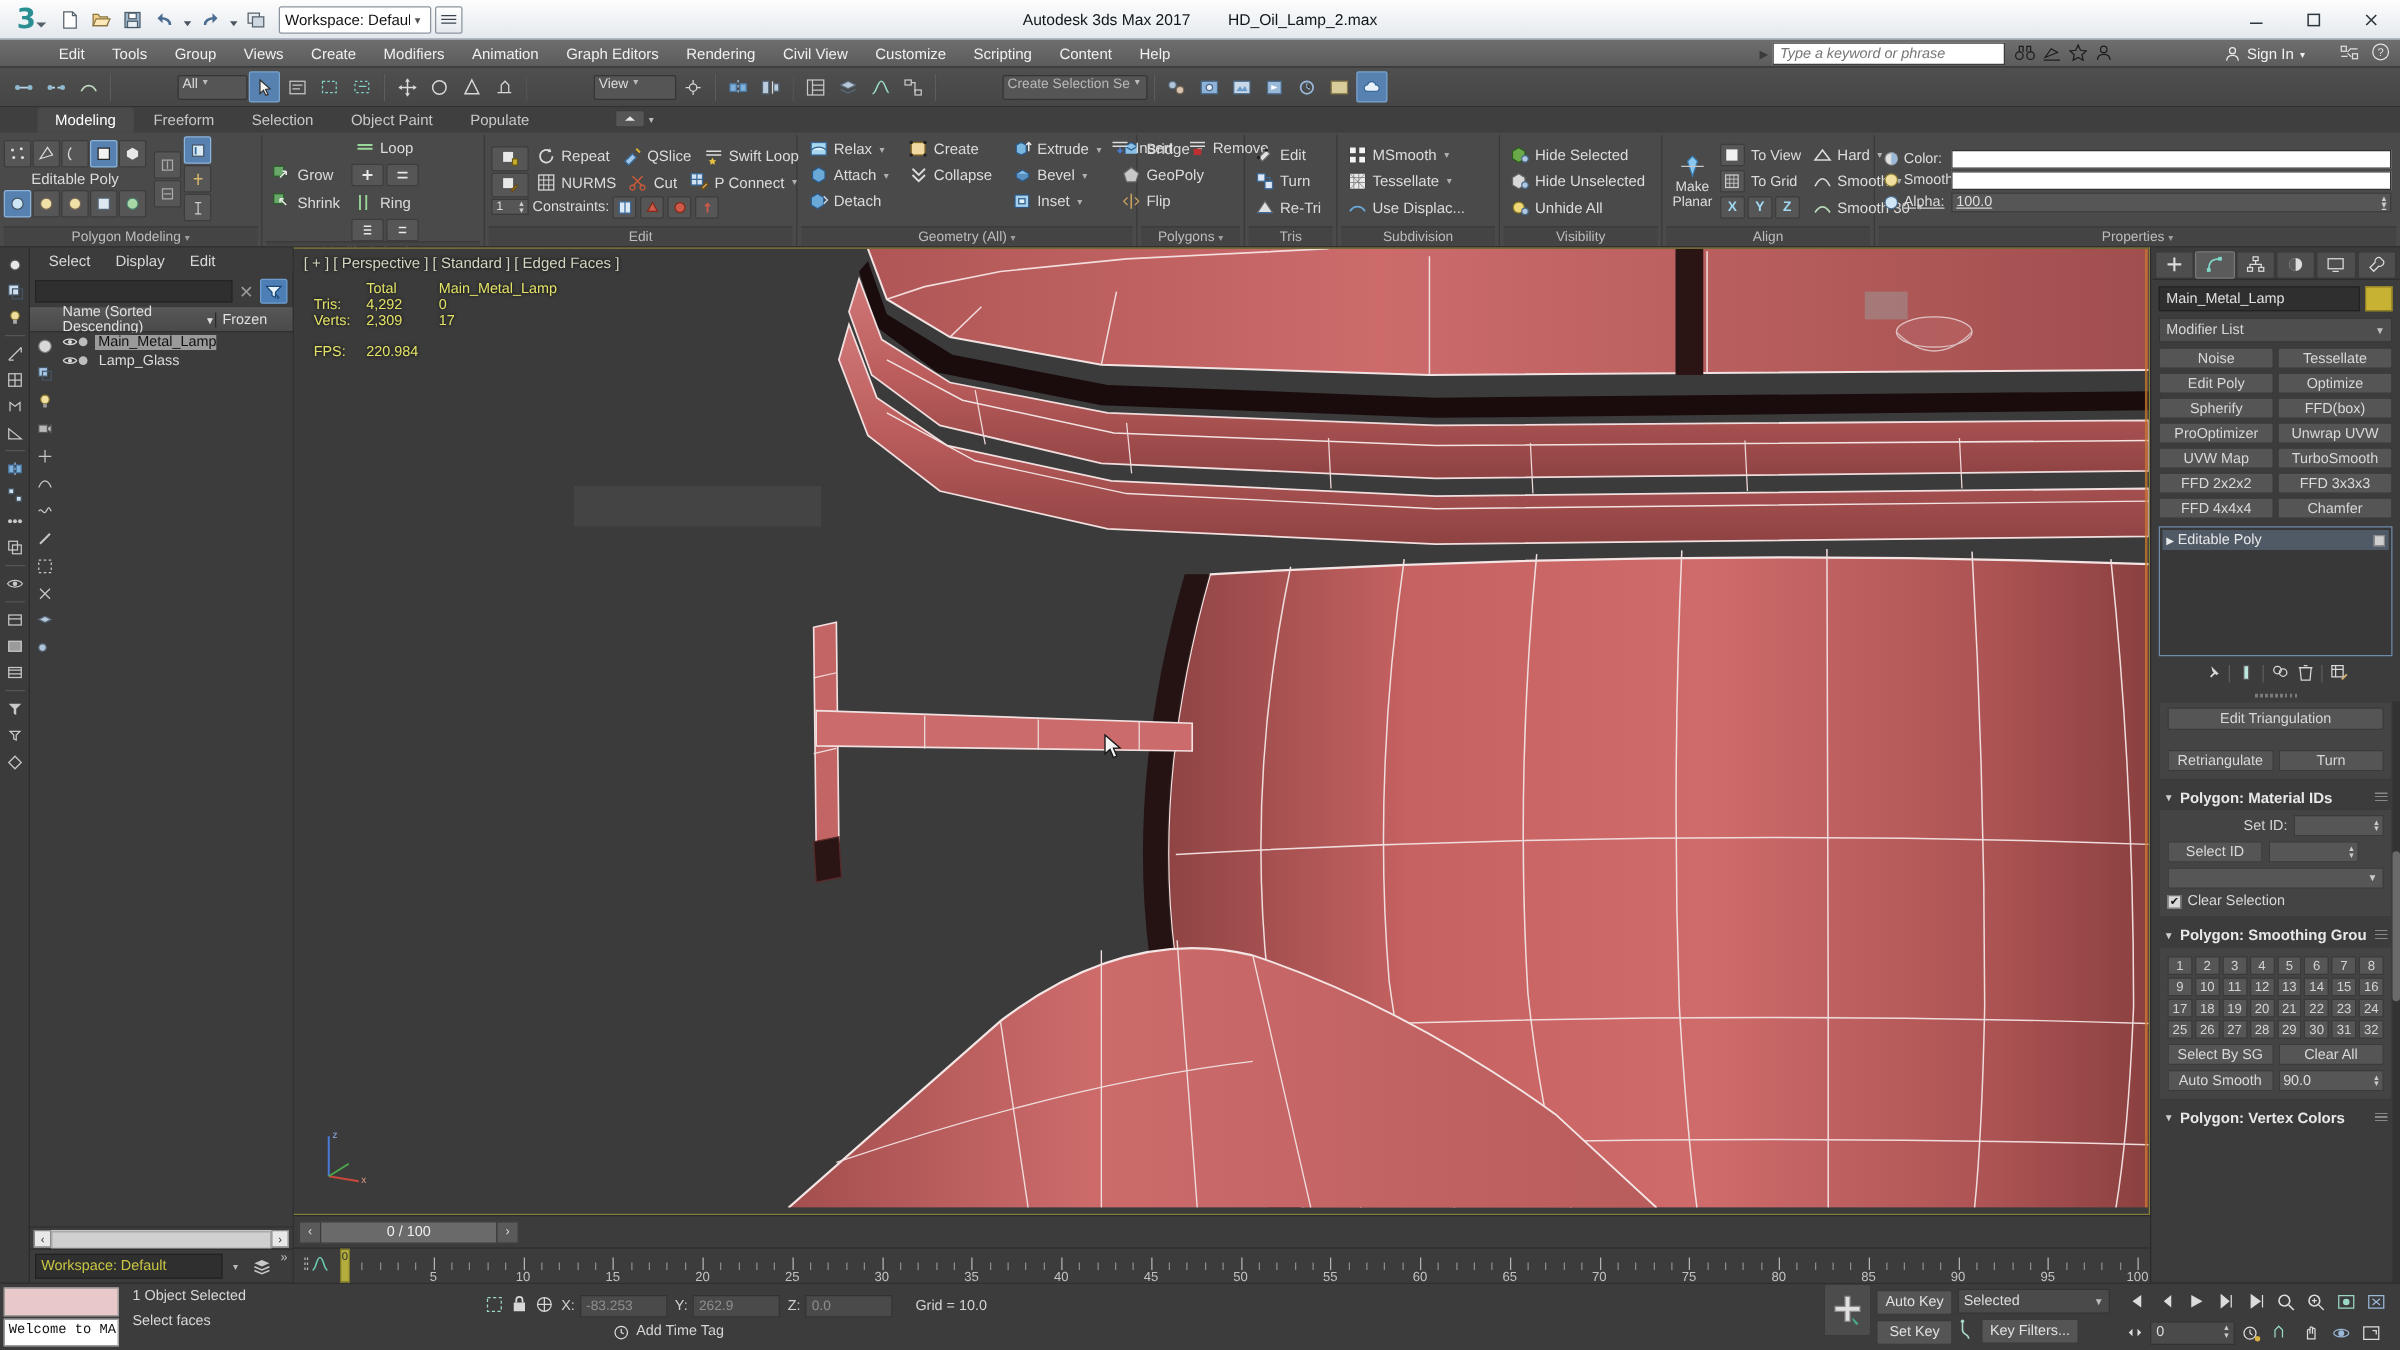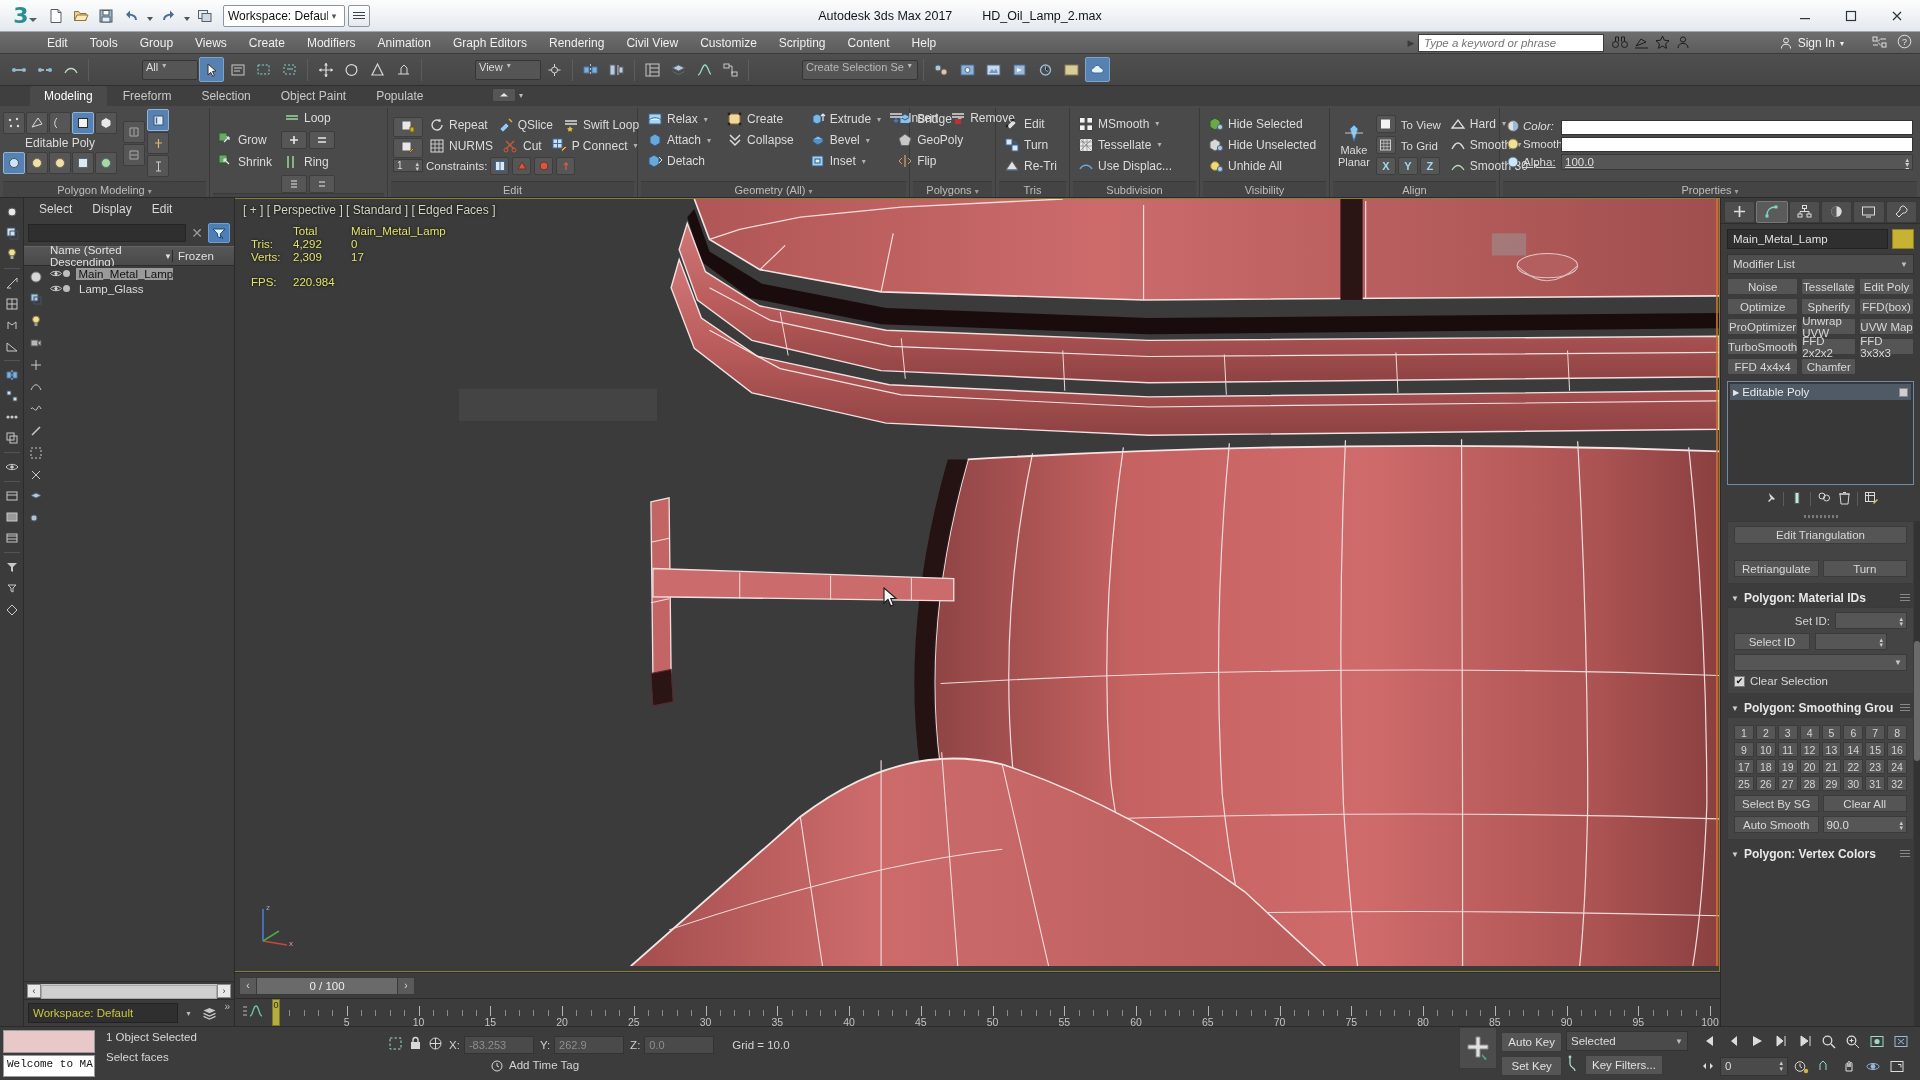--- a/index.html
+++ b/index.html
@@ -364,21 +364,21 @@
     flex: 1; height: 20px; background: #2f2f2f; border: 1px solid #222;
     color: #e0e0e0; font-size: 11.5px; padding: 0 5px; display: flex; align-items: center;
   }
   .cpcolor { width: 22px; height: 20px; background: #c8b233; border: 1px solid #8f7f22; cursor: pointer; }
   .cpmodlist {
     margin: 2px 6px 4px; height: 20px; background: #4e4e4e; border: 1px solid #333;
     display: flex; align-items: center; padding: 0 5px; font-size: 11.5px; color: #d8d8d8; cursor: pointer;
   }
   .cpmodlist .dd { margin-left: auto; font-size: 8px; color: #c0c0c0; }
   .cpbtngrid {
-    display: grid; grid-template-columns: 1fr 1fr 1fr; gap: 3px; padding: 0 6px 4px;
+    display: grid; grid-template-columns: 1fr 1fr; gap: 3px; padding: 0 6px 4px;
   }
   .cpbtn {
     height: 17px; background: #555; border: 1px solid #3b3b3b; border-radius: 2px;
     font-size: 11.5px; color: #d8d8d8; display: flex; align-items: center; justify-content: center;
     cursor: pointer;
   }
   .cpstack {
     margin: 2px 6px; background: #383838; border: 1px solid #6e8caa;
     height: 104px; padding: 2px; overflow: hidden;
   }
@@ -1312,21 +1312,21 @@
               <span>Smooth 30</span>
                 <span class="cdd">▾</span>
             </div>
           </div>
         </div>
         <div class="rtitle">Align</div>
       </div>
 
       <div class="rpanel" style="flex:1;min-width:140px;border-right:none">
         <div style="flex:1;display:flex;flex-direction:column;justify-content:center;gap:2px;padding:0 4px;">
-          <div style="display:flex;align-items:flex-start;gap:4px;font-style:italic;">
+          <div style="display:flex;align-items:center;gap:4px;">
             <svg width="12" height="12" viewBox="0 0 12 12">
                 <circle cx="6" cy="6" r="5" fill="#e0e0e0" stroke="#888"></circle>
                 <path d="M6 1a5 5 0 010 10z" fill="#9ab8d8"></path>
               </svg>
             <span style="font-size:11.5px;color:#dcdcdc;width:34px">Color:</span>
             <span style="flex:1;height:15px;background:#fff;border:1px solid #333"></span>
           </div>
           <div style="display:flex;align-items:center;gap:4px;">
             <svg width="12" height="12" viewBox="0 0 12 12">
                 <circle cx="6" cy="6" r="5" fill="#f0e0a0" stroke="#8a7a30"></circle>

